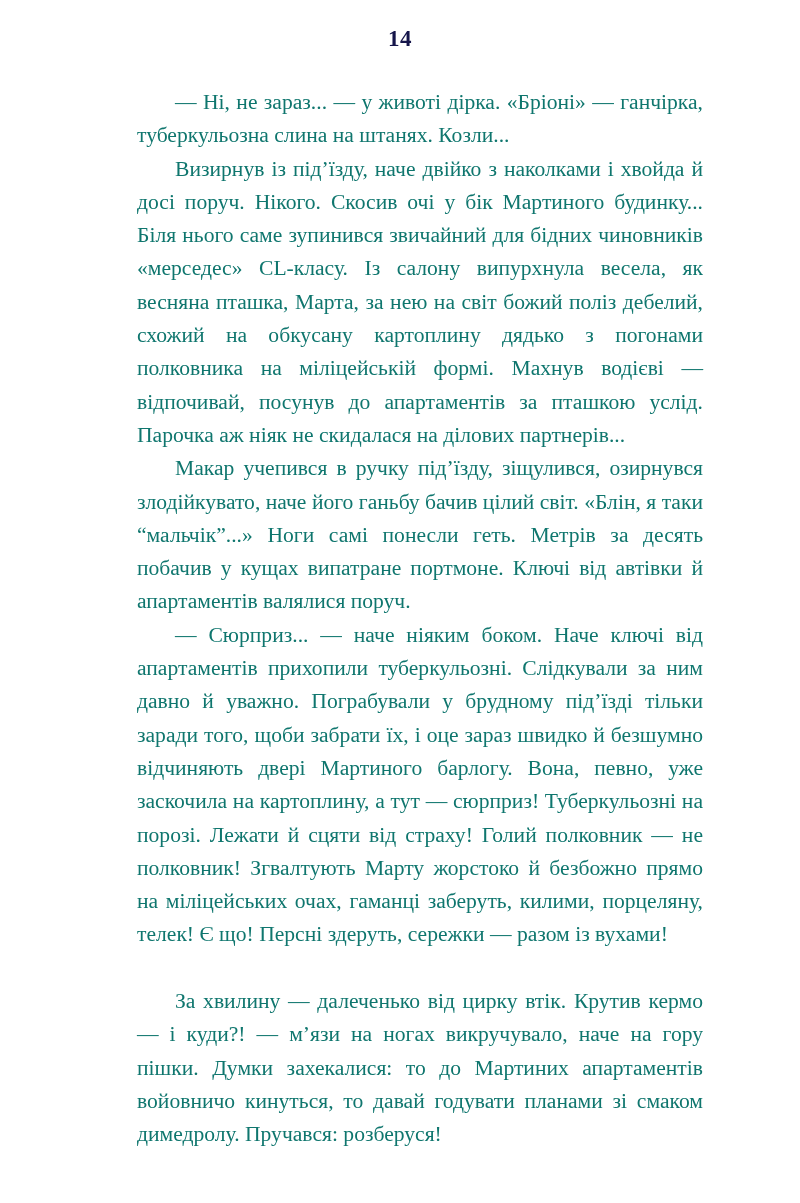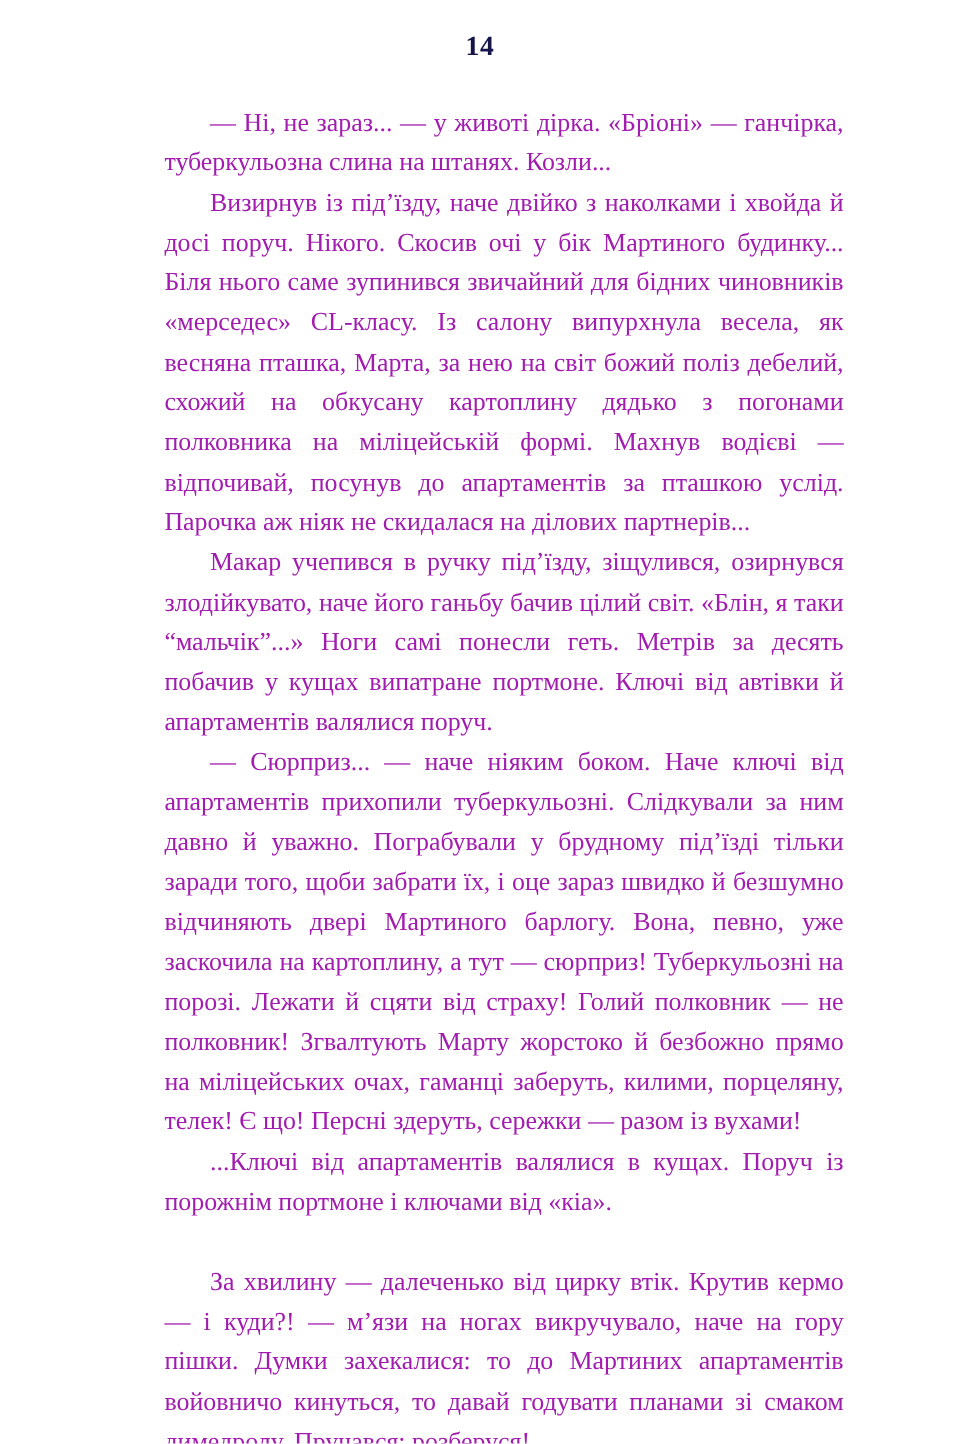--- a/index.html
+++ b/index.html
@@ -41,21 +41,21 @@
   p.para {
     margin: 0;
     padding: 0;
     font-size: 21.6px;
     line-height: 33.3px;
     text-align: justify;
     text-justify: inter-word;
     text-indent: 38px;
     hyphens: manual;
     -webkit-hyphens: manual;
-    color: #a21caf;
+    color: #0f766e;
     font-weight: 400;
   }
   p.para:last-child {
     text-align-last: left;
   }
   .gap {
     height: 33.3px;
   }
 </style>
 </head>
@@ -63,18 +63,17 @@
 
 <div class="page">
 
   <div class="folio">14</div>
 
   <div class="textblock">
     <p class="para">— Ні, не зараз... — у животі дірка. «Бріоні» — ганчірка, туберкульозна слина на штанях. Козли...</p>
     <p class="para">Визирнув із під’їзду, наче двійко з наколками і хвойда й досі поруч. Нікого. Скосив очі у бік Мартиного будинку... Біля нього саме зупинився звичайний для бідних чиновників «мерседес» CL-класу. Із салону випурхнула весела, як весняна пташка, Марта, за нею на світ божий поліз дебелий, схожий на обкусану картоплину дядько з погонами полковника на міліцейській формі. Махнув водієві — відпочивай, посунув до апартаментів за пташкою услід. Парочка аж ніяк не скидалася на ділових партнерів...</p>
     <p class="para">Макар учепився в ручку під’їзду, зіщулився, озирнувся злодійкувато, наче його ганьбу бачив цілий світ. «Блін, я таки “мальчік”...» Ноги самі понесли геть. Метрів за десять побачив у кущах випатране портмоне. Ключі від автівки й апартаментів валялися поруч.</p>
     <p class="para">— Сюрприз... — наче ніяким боком. Наче ключі від апартаментів прихопили туберкульозні. Слідкували за ним давно й уважно. Пограбували у брудному під’їзді тільки заради того, щоби забрати їх, і оце зараз швидко й безшумно відчиняють двері Мартиного барлогу. Вона, певно, уже заскочила на картоплину, а тут — сюрприз! Туберкульозні на порозі. Лежати й сцяти від страху! Голий полковник — не полковник! Згвалтують Марту жорстоко й безбожно прямо на міліцейських очах, гаманці заберуть, килими, порцеляну, телек! Є що! Персні здеруть, сережки — разом із вухами!</p>
-    <p class="para">...Ключі від апартаментів валялися в кущах. Поруч із порожнім портмоне і ключами від «кіа».</p>
     <div class="gap"></div>
     <p class="para">За хвилину — далеченько від цирку втік. Крутив кермо — і куди?! — м’язи на ногах викручувало, наче на гору пішки. Думки захекалися: то до Мартиних апартаментів войовничо кинуться, то давай годувати планами зі смаком димедролу. Пручався: розберуся!</p>
   </div>
 
 </div>
 
 </body></html>

